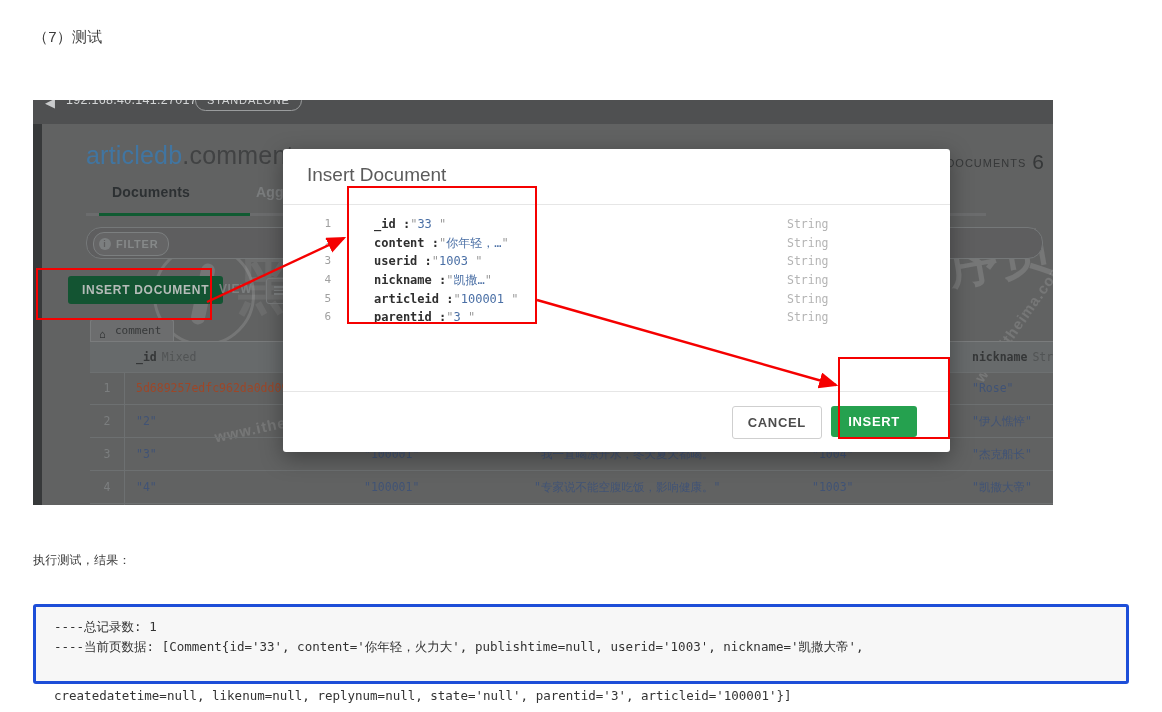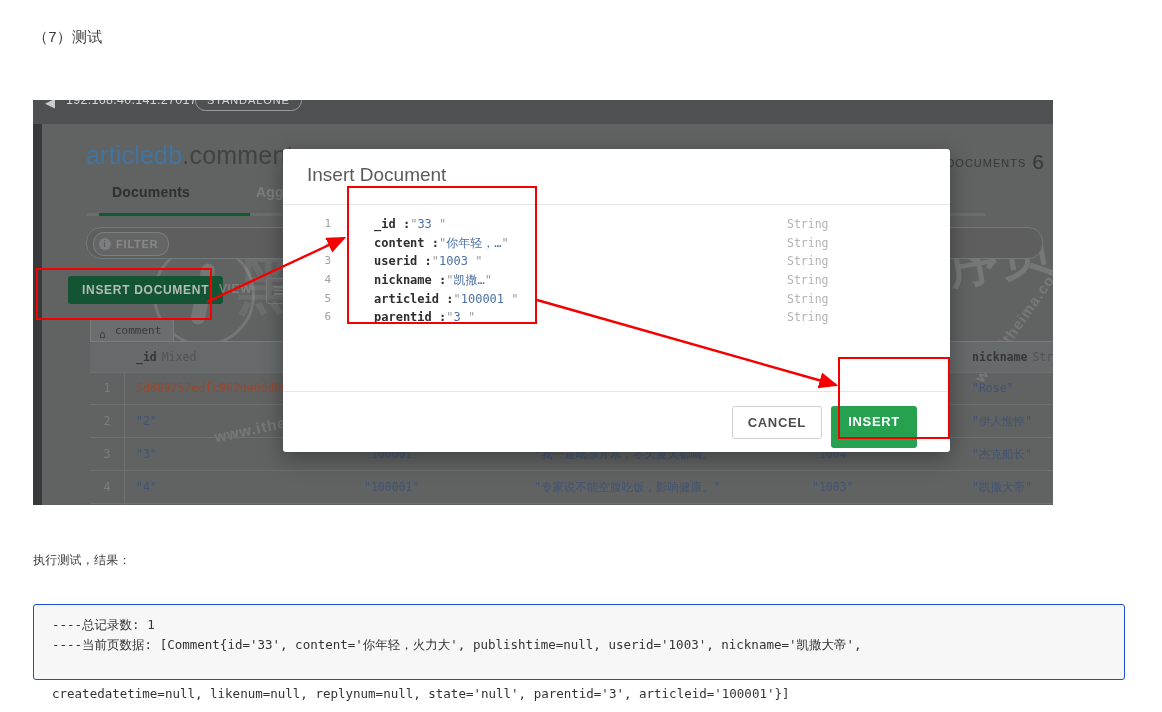--- a/index.html
+++ b/index.html
@@ -200,34 +200,34 @@
     position:absolute;left:0;bottom:0;width:667px;height:60px;
     border-top:1px solid #e6e6e6;
   }
   .btn-cancel{
     position:absolute;right:128px;top:14px;height:31px;
     border:1px solid #cfcfcf;border-radius:3px;background:#fff;
     color:#4c4c4c;font-size:13px;font-weight:bold;letter-spacing:.7px;
     padding:0 15px;line-height:31px;
   }
   .btn-insert{
-    position:absolute;right:33px;top:14px;height:42px;
+    position:absolute;right:33px;top:14px;height:31px;
     background:#25a14f;border-radius:3px;color:#fff;
     font-size:13px;font-weight:bold;letter-spacing:.7px;
     padding:0 17px;line-height:31px;
   }
 
   
   .redbox{position:absolute;border:2px solid #f50000;pointer-events:none;}
   svg.anno{position:absolute;left:0;top:0;width:1162px;height:712px;pointer-events:none;}
 
   
   .codeblock{
     position:absolute;left:33px;top:604px;width:1090px;height:74px;
-    background:#f7f7f7;border:1px solid #1d4ed8;border-radius:3px;
+    background:#f7f7f7;border:3px solid #1d4ed8;border-radius:3px;
   }
   .codeblock .ln{
     position:absolute;left:18px;
     font-family:"DejaVu Sans Mono","Liberation Mono",monospace;
     font-size:12.5px;color:#333;white-space:nowrap;
   }
   .cl1{top:12px;}
   .cl2{top:32px;}
   .cl3{top:52px;margin-top:29px;}
 </style>

